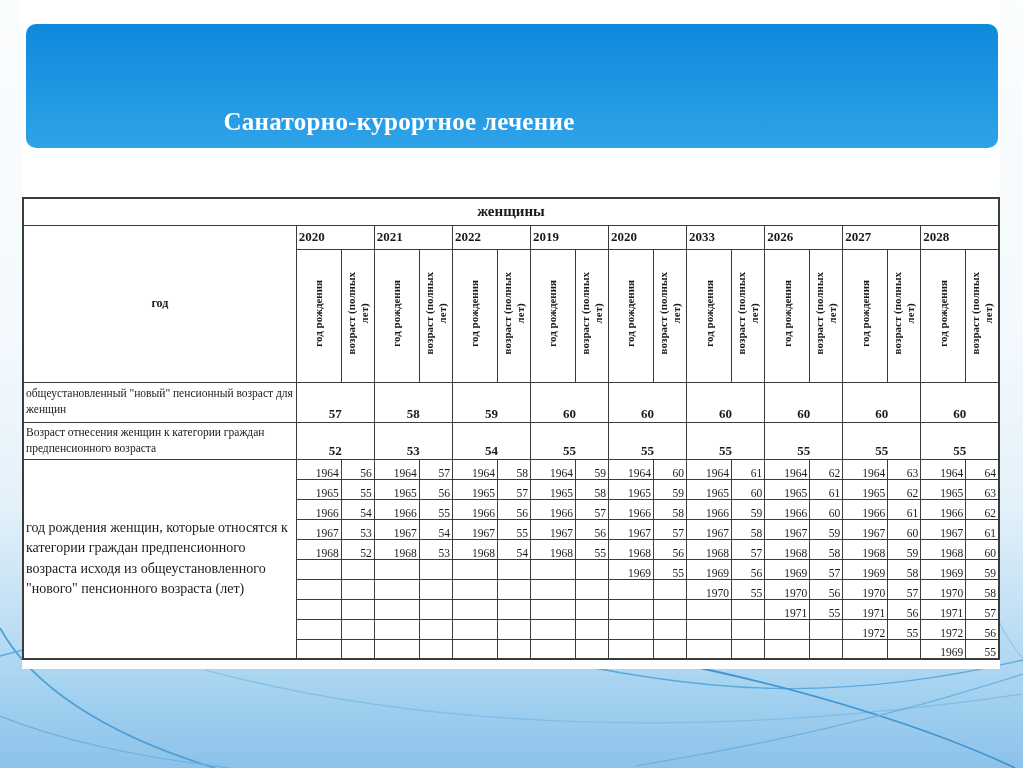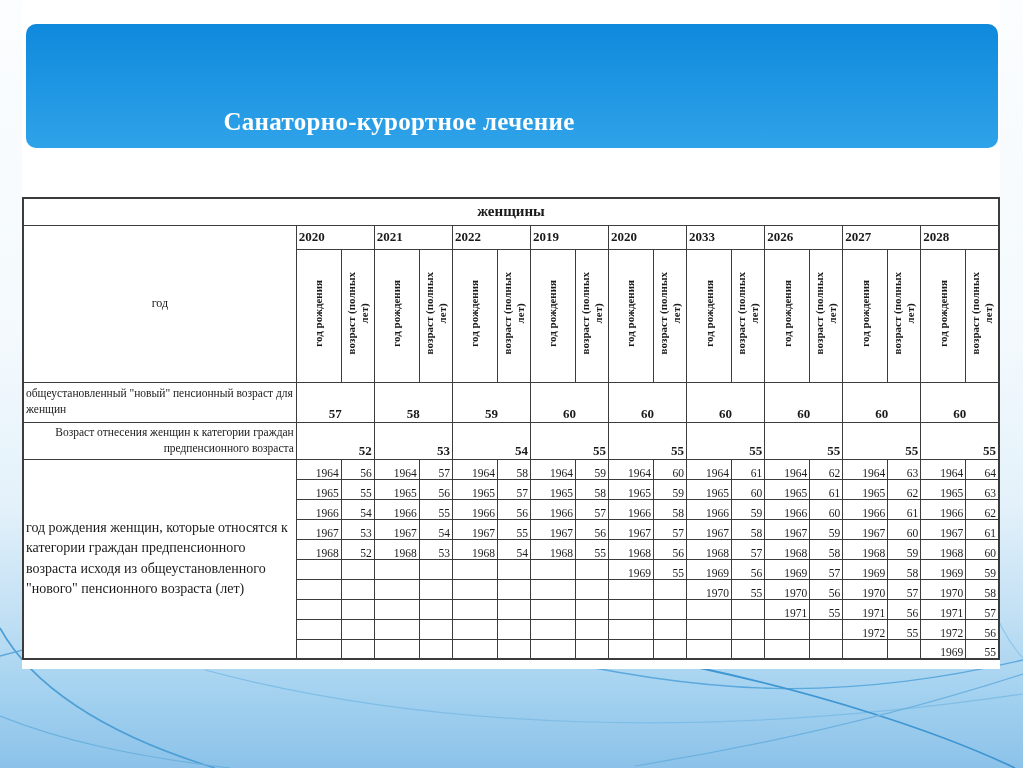--- a/index.html
+++ b/index.html
@@ -31,34 +31,34 @@
     position:absolute;left:22px;top:197px;width:978px;z-index:3;
     border-collapse:collapse;table-layout:fixed;
     border:2px solid #3c3c3c;
     color:#1a1a1a;
   }
   table.ptable td{border:1px solid #3c3c3c;padding:0 2px;box-sizing:border-box;}
   col.c-label{width:273px;}
   col.c-birth{width:45px;}
   col.c-age{width:33px;}
   td.group{height:27px;text-align:center;font-weight:bold;font-size:15px;}
-  td.corner{text-align:center;font-weight:normal;font-size:12px;vertical-align:middle;}
+  td.corner{text-align:center;font-weight:bold;font-size:12px;vertical-align:middle;}
   td.year{height:24px;font-weight:bold;font-size:13px;vertical-align:middle;}
   td.rot{height:133px;text-align:center;vertical-align:middle;}
   td.rot span{
     display:inline-block;
     writing-mode:vertical-rl;transform:rotate(180deg);
     white-space:pre-line;
     font-weight:bold;font-size:11px;line-height:1.2;
     max-height:128px;
   }
   td.rowlabel{font-size:11.5px;text-align:left;vertical-align:middle;line-height:1.35;padding:1px 4px;}
   td.bigval{text-align:center;font-weight:bold;font-size:13px;vertical-align:bottom;padding-bottom:2px;}
   tr.r1 td{height:40px;}
-  tr.r2 td{height:37px;text-align:right;}
+  tr.r2 td{height:37px;}
   td.bodylabel{font-size:14px;text-align:left;vertical-align:middle;line-height:1.45;padding:2px 4px;}
   td.num{height:20px;font-size:11.5px;text-align:right;vertical-align:bottom;padding:0 3px 1px 0;}
 </style>
 </head>
 <body>
 
 <div class="slide">
 
   <svg class="curves" viewBox="0 0 1023 170" preserveAspectRatio="none" aria-hidden="true">
     <path d="M0,30 C30,85 100,135 215,170" fill="none" stroke="#4d9fd6" stroke-width="1.6"></path>

